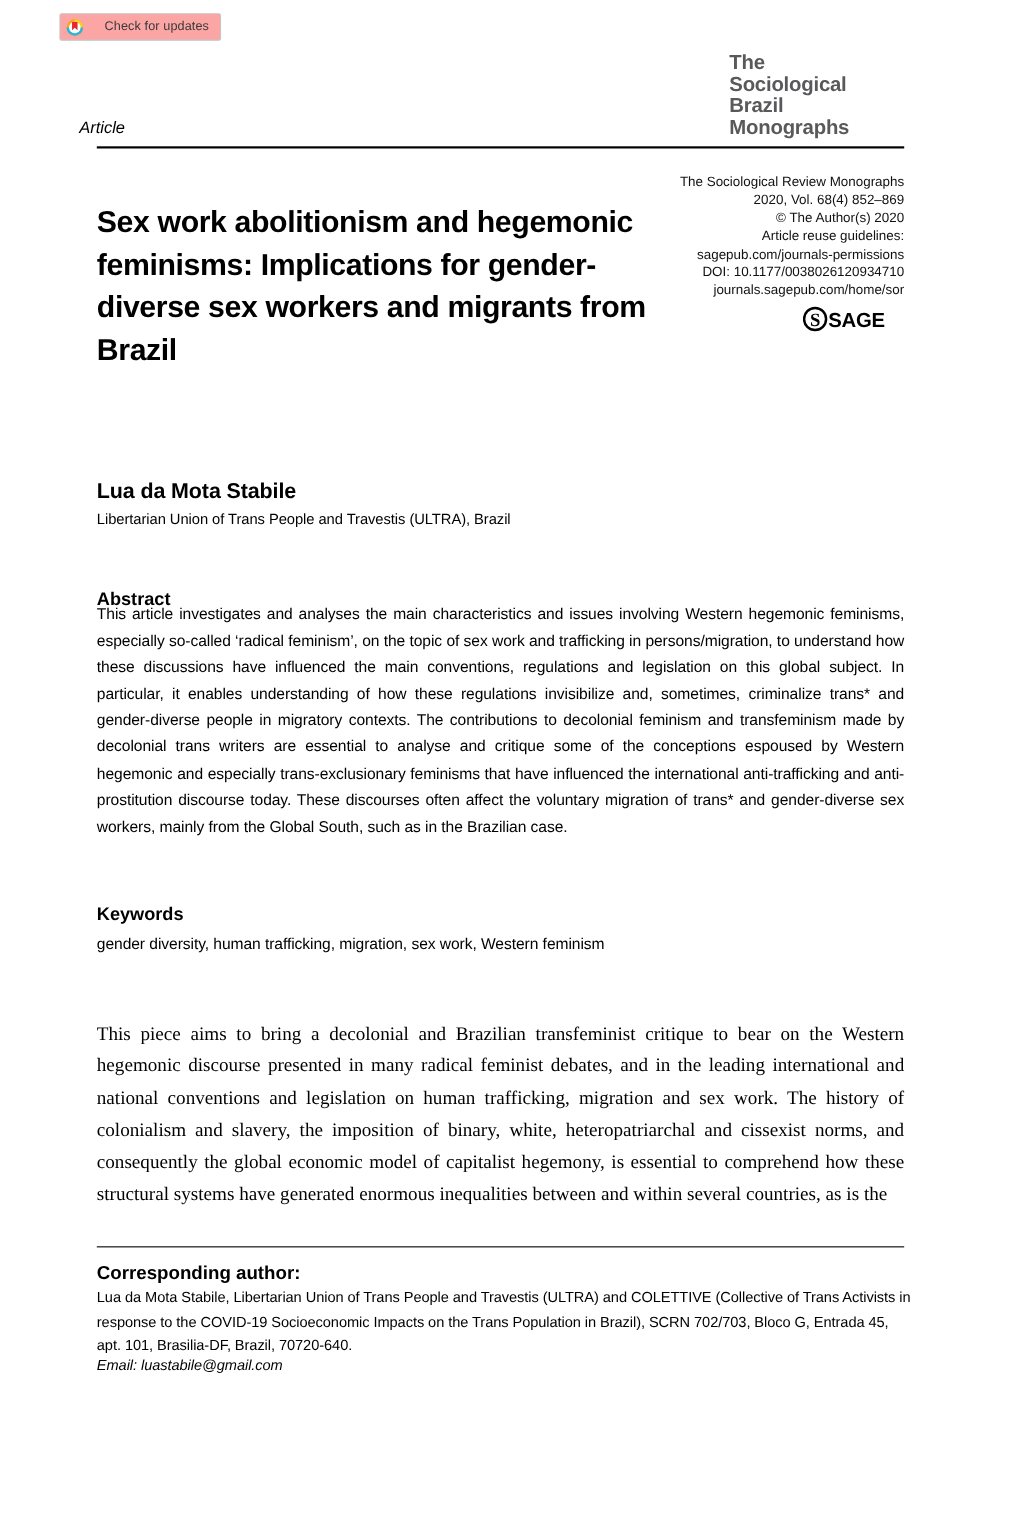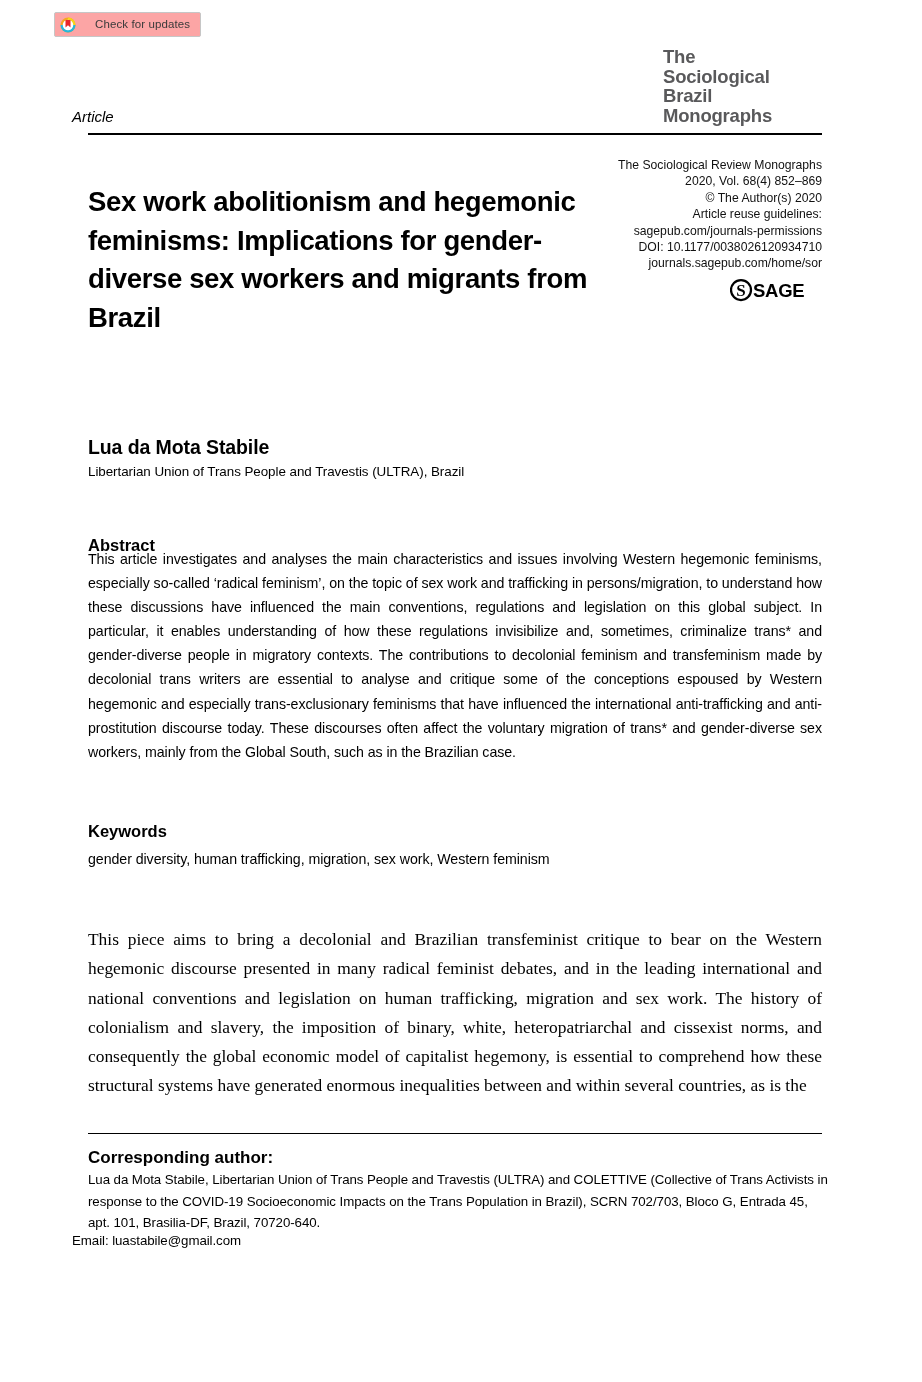--- a/index.html
+++ b/index.html
@@ -209,24 +209,25 @@
     position: absolute;
     left: 88px;
     top: 1169px;
     width: 740px;
     font-size: 13.3px;
     line-height: 21.6px;
     letter-spacing: -0.07px;
   }
   .corr-email {
     position: absolute;
-    left: 72px;
+    left: 88px;
     top: 1233px;
     font-size: 13.3px;
     letter-spacing: -0.07px;
+    font-style: italic;
   }
 </style>
 </head>
 <body>
 
 <div class="page">
 
   <div class="crossmark-badge">
     <svg class="crossmark-icon" viewBox="0 0 32 32">
       <circle cx="16" cy="16" r="15" fill="#f5a623"></circle>

